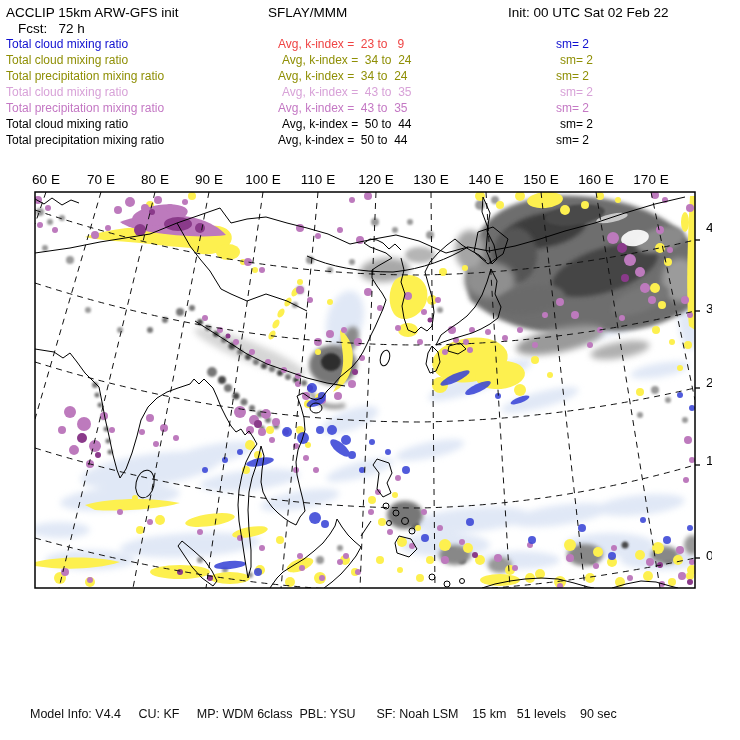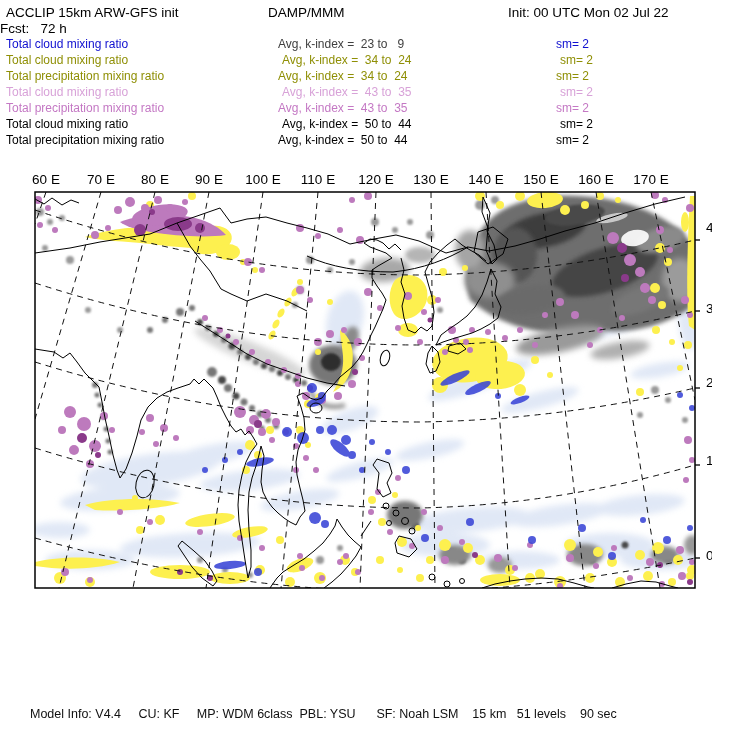--- a/index.html
+++ b/index.html
@@ -9,26 +9,26 @@
   .leg{font-size:12px;}
   .foot{font-size:12.5px;color:#101010;}
   svg text{font-family:"Liberation Sans",sans-serif;font-size:13.5px;fill:#000;}
 </style>
 </head>
 <body>
 
 <div id="screen">
 
   <span class="t" style="left:6px;top:5px">ACCLIP 15km ARW-GFS init</span>
-  <span class="t" style="left:268px;top:5px">DAMP/MMM</span>
-  <span class="t" style="left:508px;top:5px">Init: 00 UTC Mon 02 Jul 22</span>
-  <span class="t" style="left:0;top:21px">Fcst:   72 h</span>
+  <span class="t" style="left:268px;top:5px">SFLAY/MMM</span>
+  <span class="t" style="left:508px;top:5px">Init: 00 UTC Sat 02 Feb 22</span>
+  <span class="t" style="left:18px;top:21px">Fcst:   72 h</span>
 
   <span class="t leg" style="left: 6px; top: 37px; color: rgb(15, 15, 208);">Total cloud mixing ratio</span>
-  <span class="t leg" style="left: 278px; top: 37px; color: #404040;">Avg, k-index =  23 to   9</span>
+  <span class="t leg" style="left: 278px; top: 37px; color: #ef4444;">Avg, k-index =  23 to   9</span>
   <span class="t leg" style="left: 556px; top: 37px; color: rgb(15, 15, 208);">sm= 2</span>
 
   <span class="t leg" style="left: 6px; top: 53px; color: rgb(143, 143, 5);">Total cloud mixing ratio</span>
   <span class="t leg" style="left: 282px; top: 53px; color: rgb(143, 143, 5);">Avg, k-index =  34 to  24</span>
   <span class="t leg" style="left: 560px; top: 53px; color: rgb(143, 143, 5);">sm= 2</span>
 
   <span class="t leg" style="left: 6px; top: 69px; color: rgb(143, 143, 5);">Total precipitation mixing ratio</span>
   <span class="t leg" style="left: 278px; top: 69px; color: rgb(143, 143, 5);">Avg, k-index =  34 to  24</span>
   <span class="t leg" style="left: 556px; top: 69px; color: rgb(143, 143, 5);">sm= 2</span>
 

